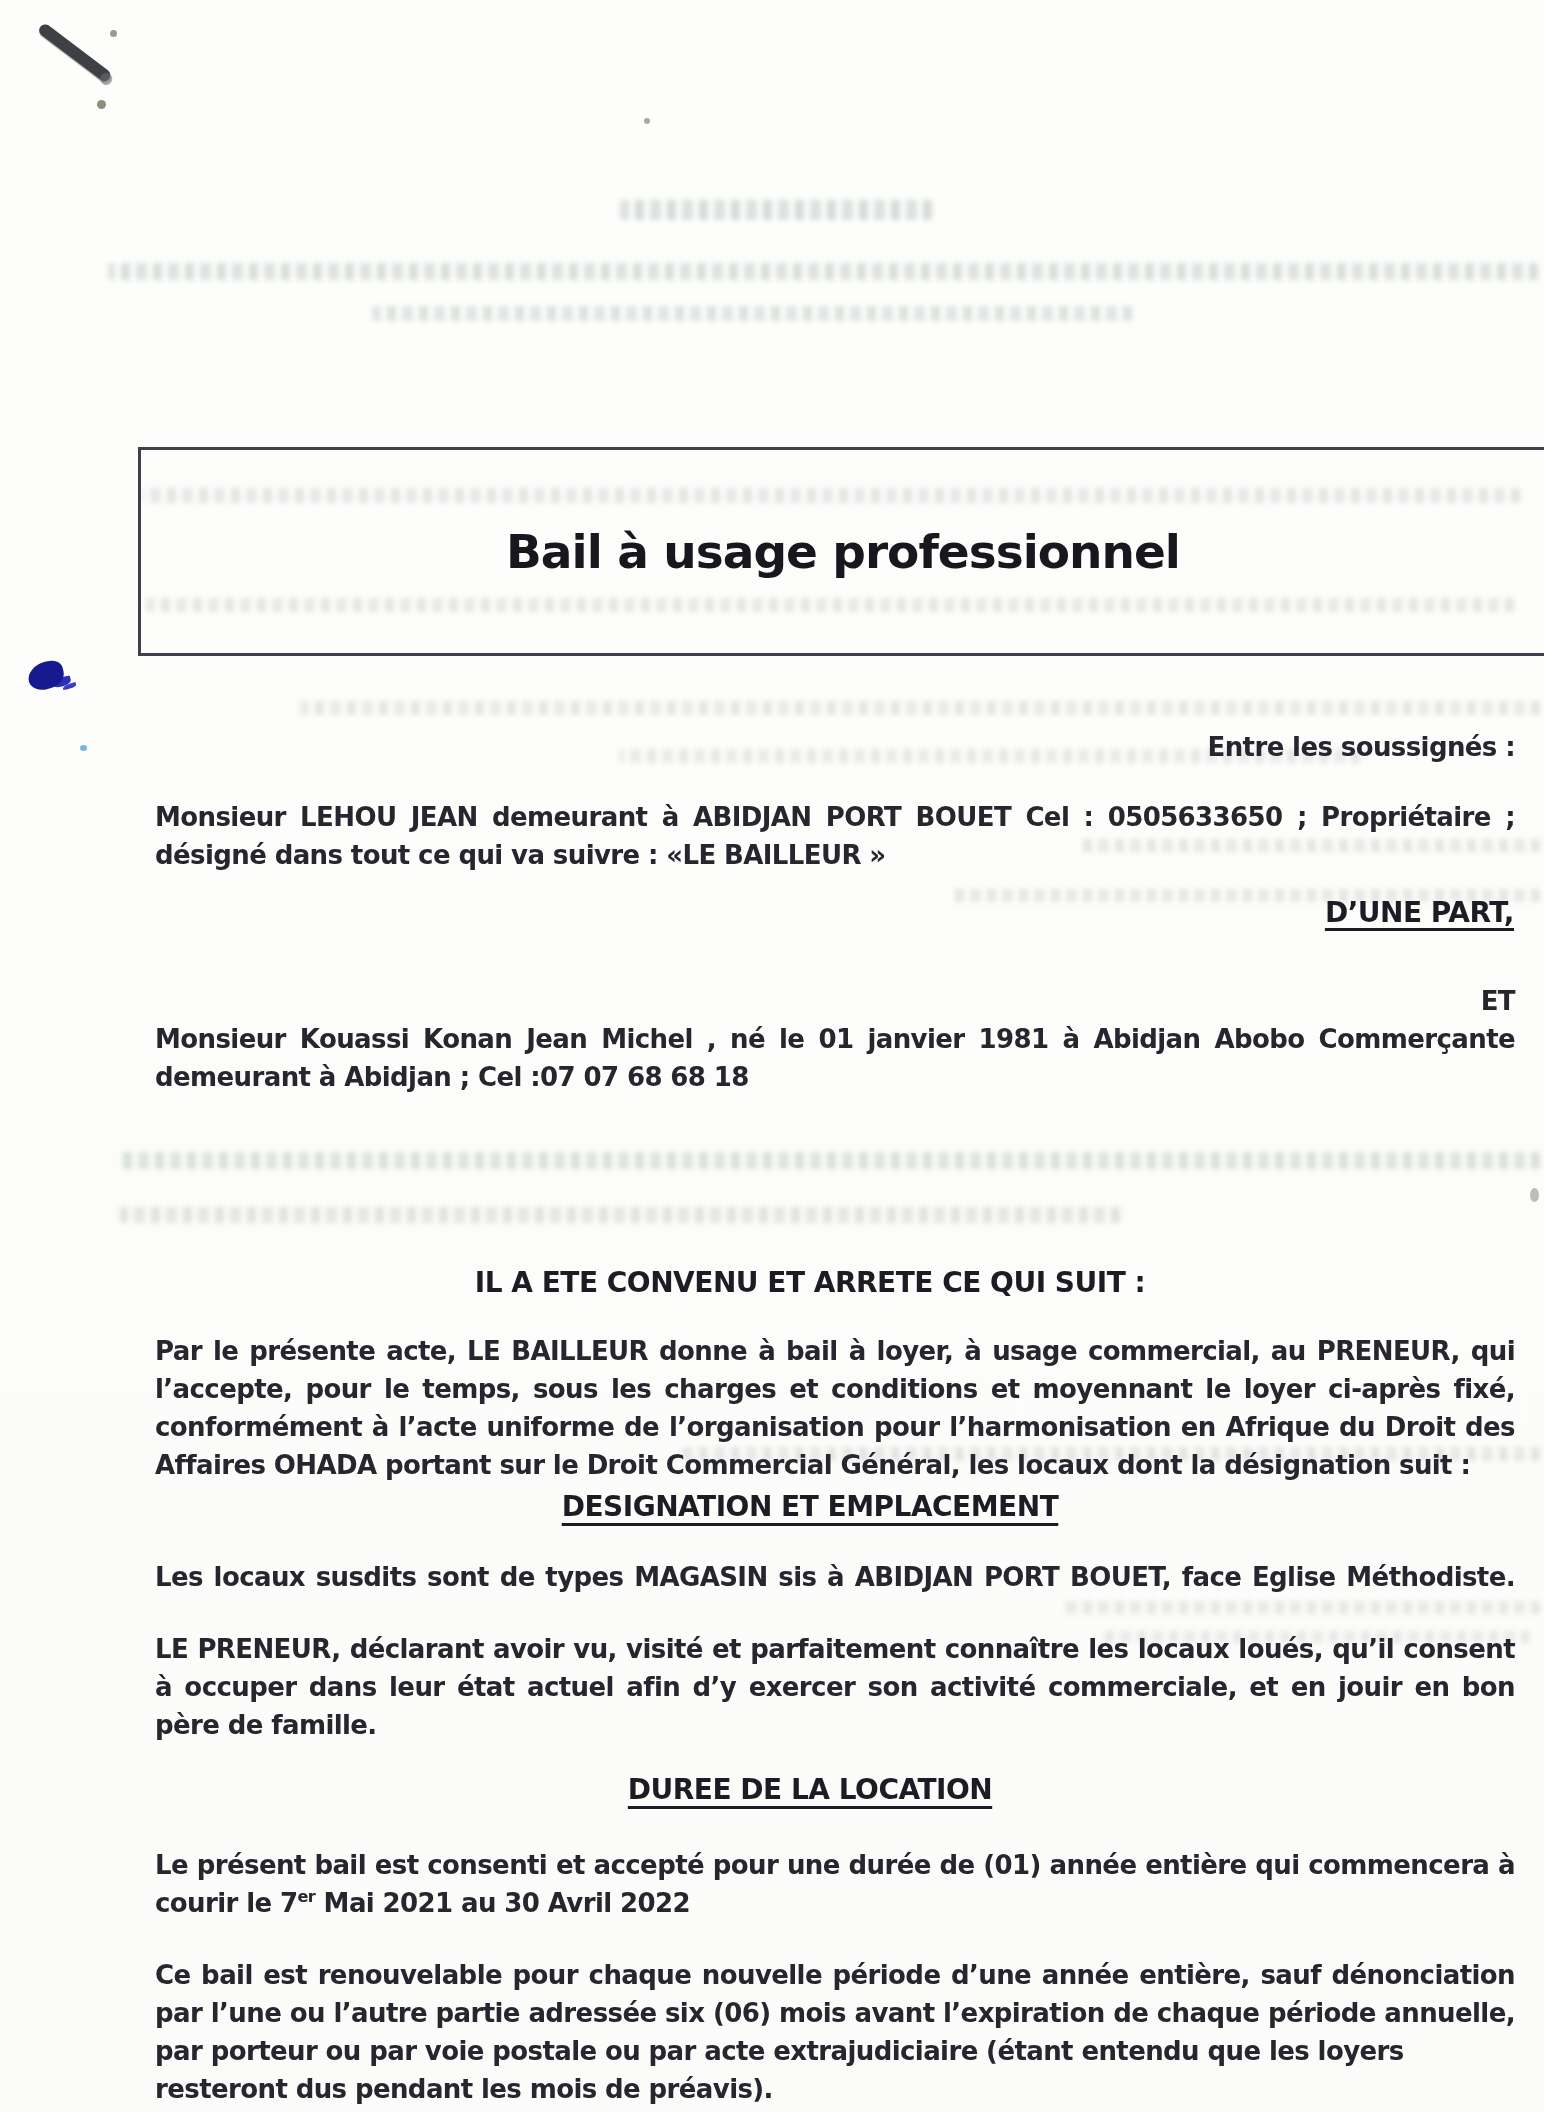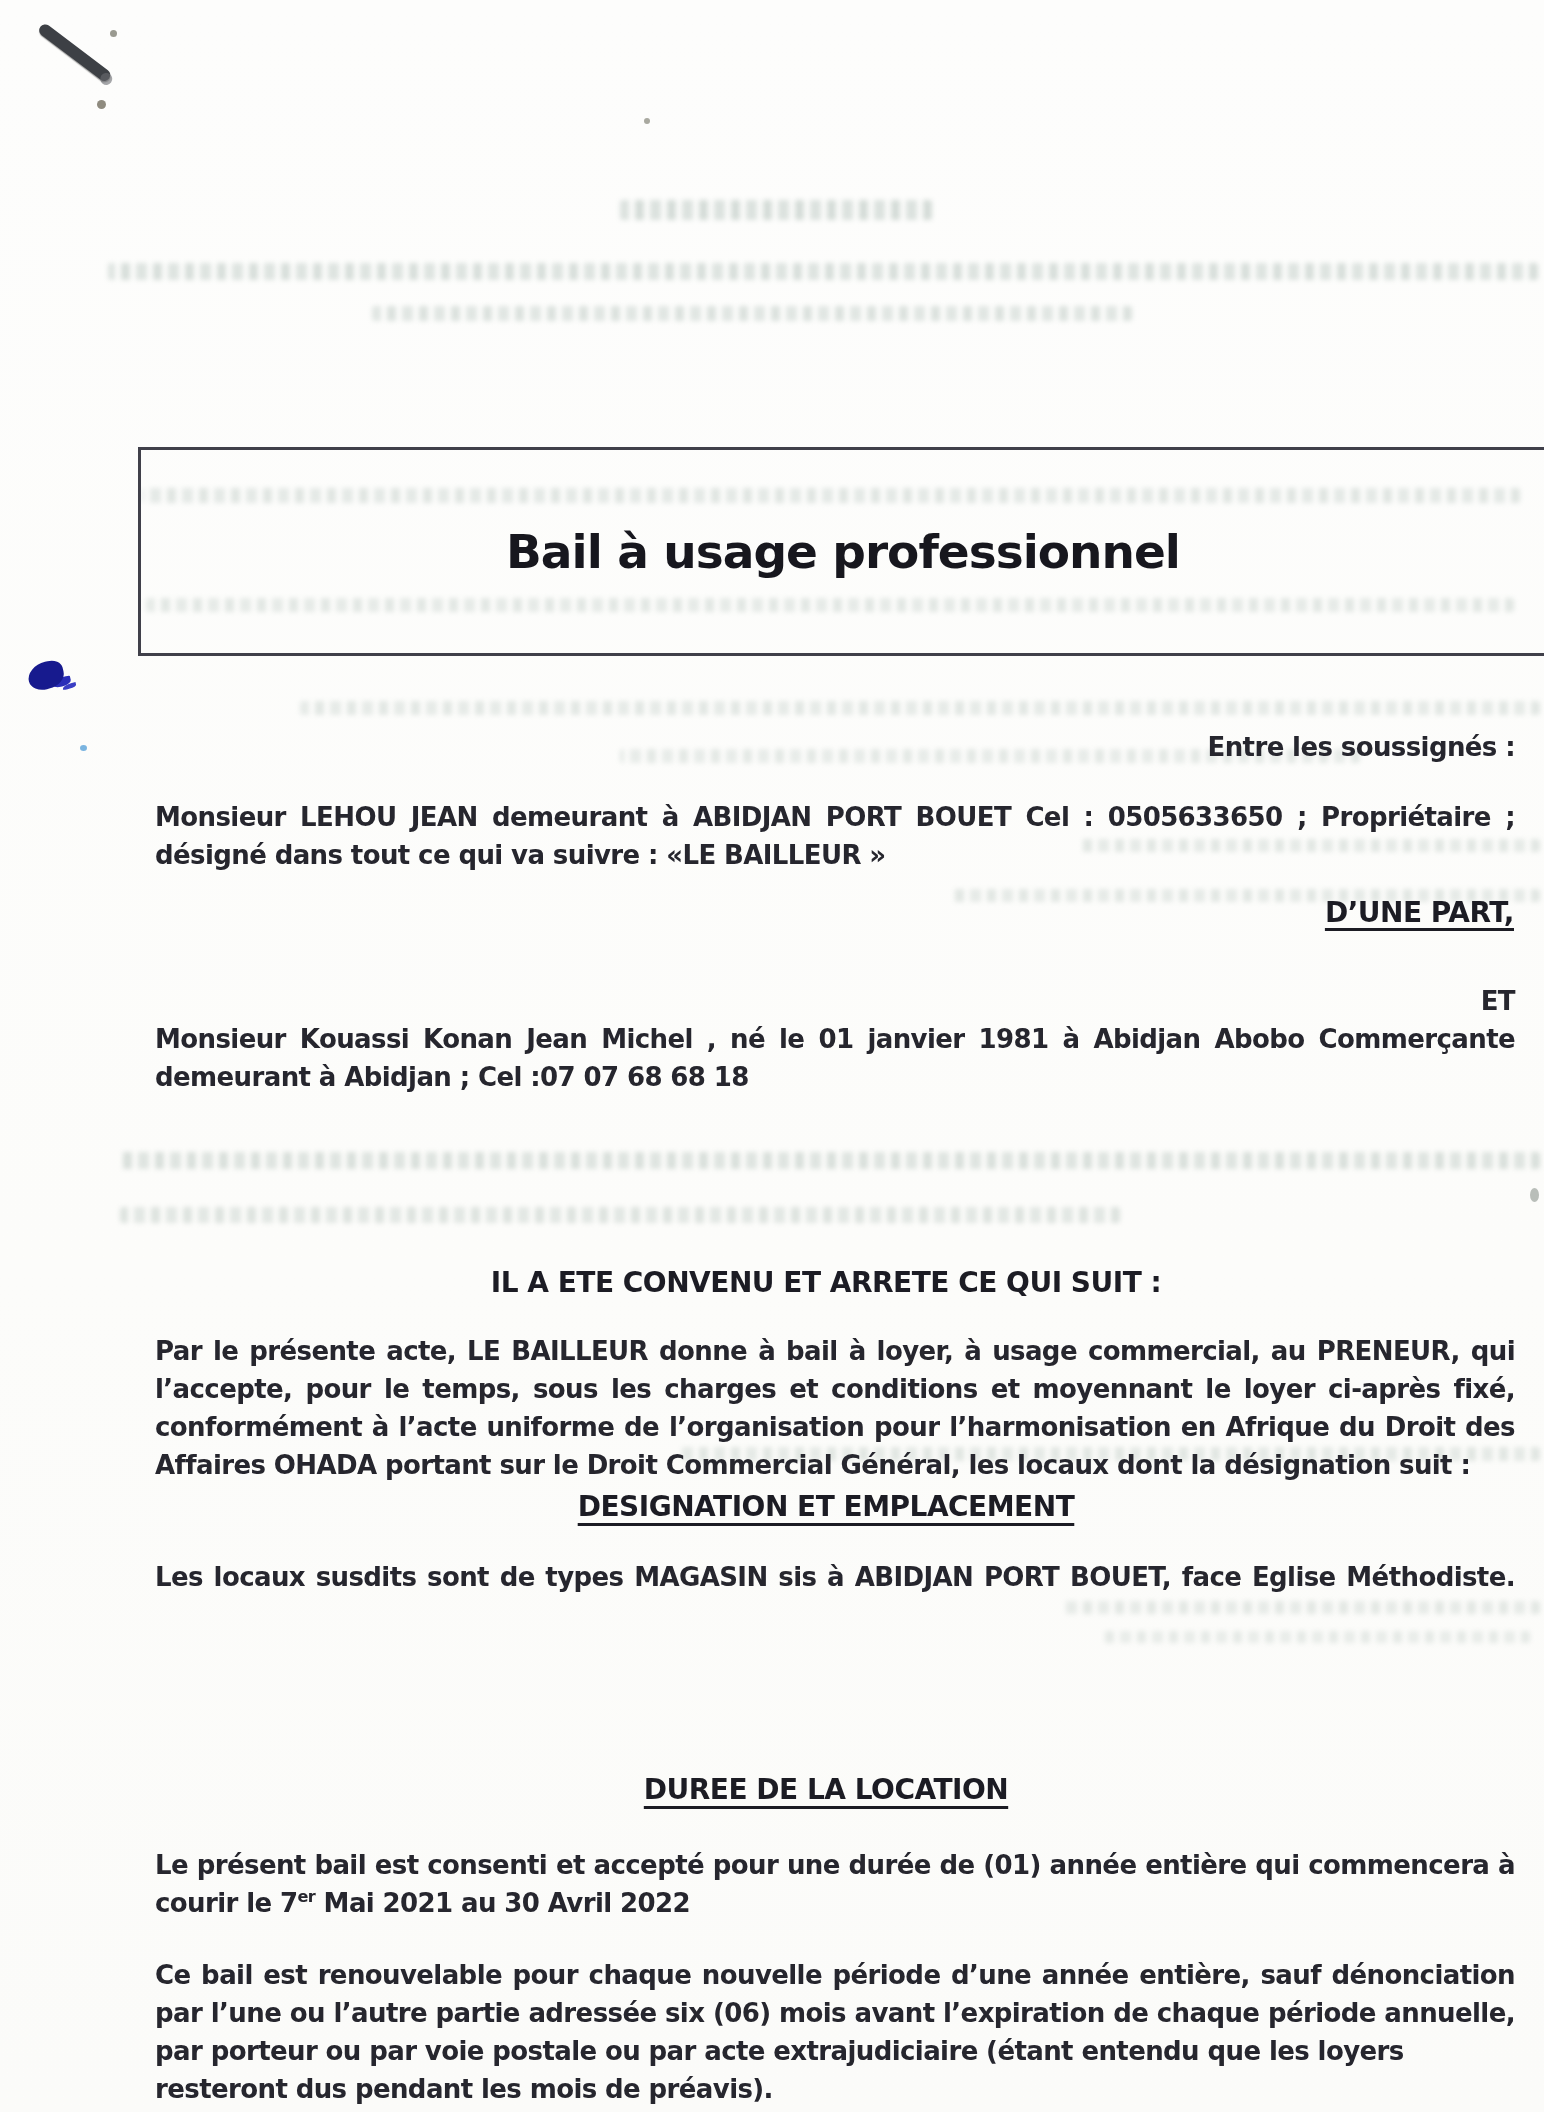--- a/index.html
+++ b/index.html
@@ -54,21 +54,21 @@
   .b7{font-weight:700;text-align:right;}
   .b6{font-weight:600;}
   .pline{white-space:normal;}
   .j{text-align:justify;text-align-last:justify;}
   .right-part{
     position:absolute;right:30px;width:600px;text-align:right;
     font-size:28px;font-weight:700;letter-spacing:-0.5px;color:#1c1c24;
   }
   .right-part .u{text-decoration:underline;text-decoration-thickness:3px;text-underline-offset:6px;}
   .center-head{
-    position:absolute;left:146px;width:1360px;text-align:center;
+    position:absolute;left:130px;width:1360px;text-align:center;
     font-size:28px;font-weight:700;letter-spacing:-0.5px;color:#1c1c24;
   }
   .center-head .u{text-decoration:underline;text-decoration-thickness:3px;text-underline-offset:7px;}
   sup{font-size:0.62em;vertical-align:super;line-height:0;}
 </style>
 </head>
 <body>
 
 <div class="page">
 
@@ -127,20 +127,25 @@
     <div class="pline j">conformément à l’acte uniforme  de l’organisation pour l’harmonisation en Afrique du Droit des</div>
     <div class="pline">Affaires OHADA portant sur le Droit Commercial Général, les locaux dont la désignation suit :</div>
   </div>
 
   <div class="center-head" style="top:1490px;"><span class="u">DESIGNATION ET EMPLACEMENT</span></div>
 
   <div class="blk" style="top:1558px;">
     <div class="pline j"><span class="b6">Les locaux susdits  sont de types  MAGASIN  sis à ABIDJAN  PORT BOUET, </span><span class="b7">face  Eglise Méthodiste.</span></div>
   </div>
 
+  <div class="blk b6" style="top:1630px;">
+    <div class="pline j">LE PRENEUR, déclarant avoir vu, visité et parfaitement connaître les locaux loués, qu’il consent</div>
+    <div class="pline j">à occuper dans leur état actuel afin d’y exercer son activité commerciale,  et en jouir en bon</div>
+    <div class="pline">père de famille.</div>
+  </div>
 
   <div class="center-head" style="top:1773px;"><span class="u">DUREE DE LA LOCATION</span></div>
 
   <div class="blk b6" style="top:1846px;">
     <div class="pline j">Le présent bail est consenti et accepté pour une durée de  (01) année entière qui commencera à</div>
     <div class="pline"><span>courir le  7</span><sup>er</sup><span>  Mai 2021 au 30 Avril 2022</span></div>
   </div>
 
   <div class="blk b6" style="top:1956px;">
     <div class="pline j">Ce  bail est renouvelable pour chaque nouvelle période d’une année entière, sauf dénonciation</div>

